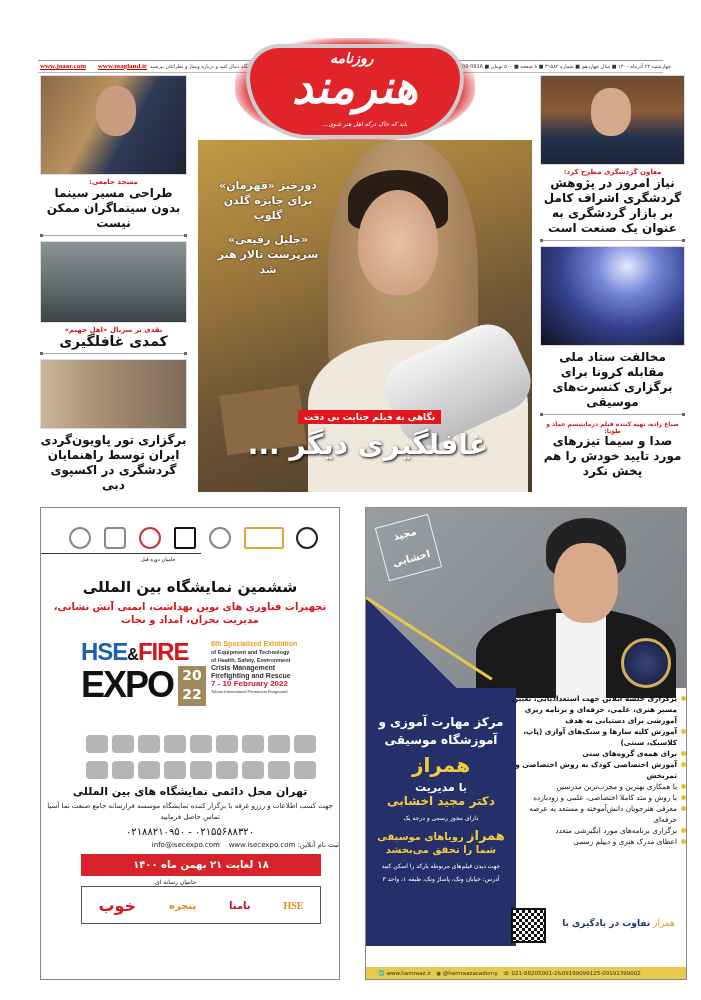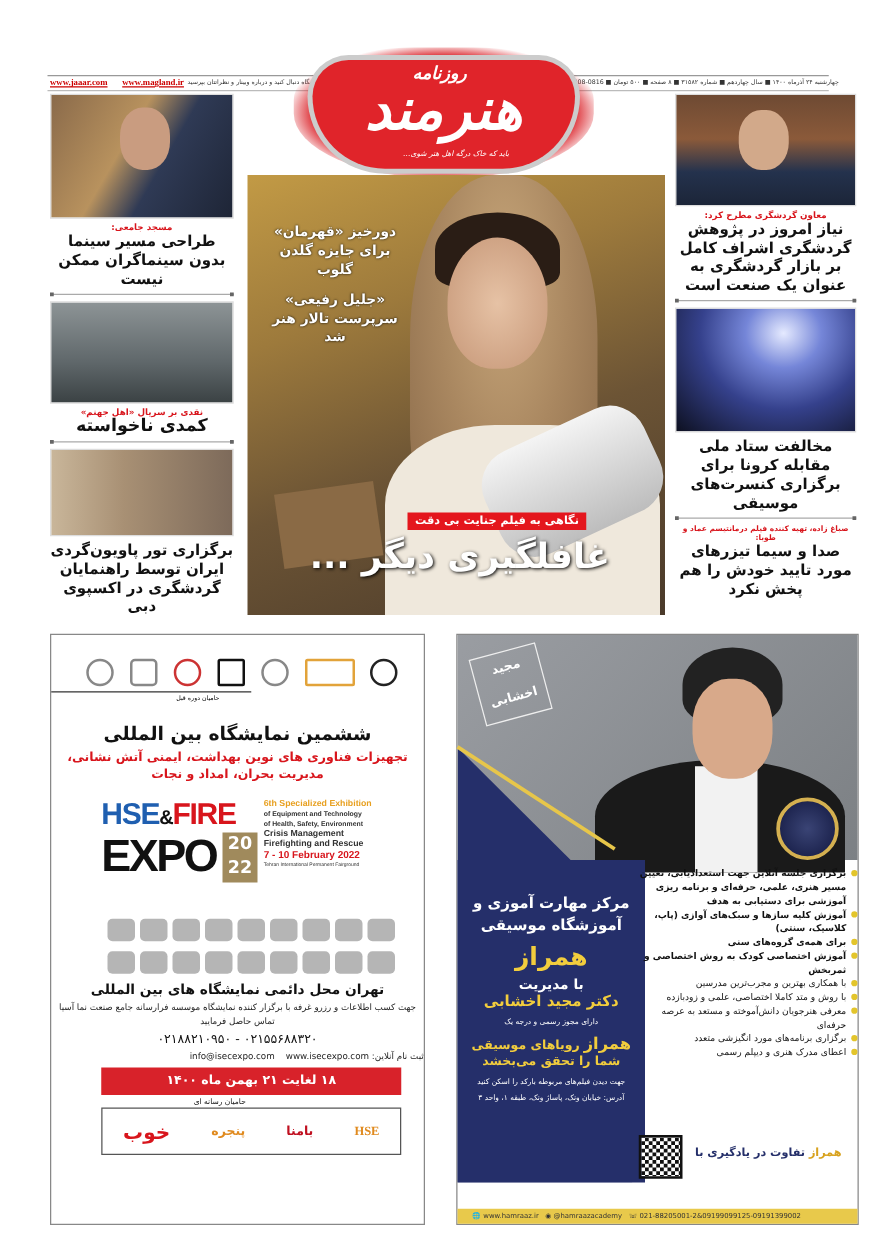--- a/index.html
+++ b/index.html
@@ -31,21 +31,21 @@
   
   .feature { position: absolute; left: 198px; top: 140px; width: 334px; height: 352px; background: linear-gradient(160deg, #c29a45 0%, #9d7a3c 30%, #6c5435 60%, #4a3a2a 100%); overflow: hidden; }
   .f-scarf { position: absolute; left: 130px; top: 0; width: 150px; height: 290px; background: radial-gradient(ellipse at 50% 30%, #c7a67a 0%, #a98760 50%, #8b6b4a 100%); border-radius: 45% 45% 30% 30%; }
   .f-face { position: absolute; left: 160px; top: 50px; width: 80px; height: 105px; background: radial-gradient(ellipse, #e6c2a5 0%, #cc9f80 80%); border-radius: 50% 50% 45% 45%; }
   .f-hair { position: absolute; left: 150px; top: 30px; width: 100px; height: 60px; background: #2a1d15; border-radius: 50% 50% 20% 20%; }
   .f-body { position: absolute; left: 110px; top: 200px; width: 220px; height: 160px; background: #efe8dc; border-radius: 40% 40% 0 0; }
   .f-rolls { position: absolute; left: 190px; top: 200px; width: 140px; height: 90px; background: linear-gradient(180deg, #f4f4f4, #bdbdbd); border-radius: 30px; transform: rotate(-25deg); }
   .f-book { position: absolute; left: 25px; top: 250px; width: 80px; height: 60px; background: #8a6a45; transform: rotate(-8deg); }
   .f-text1 { position: absolute; left: 10px; top: 38px; width: 120px; color: #fff; font-size: 11px; font-weight: bold; direction: rtl; text-align: center; line-height: 15px; text-shadow: 0 0 2px #000; }
   .f-text2 { position: absolute; left: 10px; top: 92px; width: 120px; color: #fff; font-size: 11px; font-weight: bold; direction: rtl; text-align: center; line-height: 15px; text-shadow: 0 0 2px #000; }
-  .f-kicker { position: absolute; left: 100px; top: 270px; background: #e4161d; color: #fff; font-size: 9px; font-weight: bold; padding: 2px 6px; direction: rtl; margin-left: 28px; }
+  .f-kicker { position: absolute; left: 100px; top: 270px; background: #e4161d; color: #fff; font-size: 9px; font-weight: bold; padding: 2px 6px; direction: rtl; }
   .f-title { position: absolute; left: 30px; top: 288px; width: 260px; color: #fff; font-size: 28px; font-weight: bold; direction: rtl; text-shadow: 1px 1px 3px #000; }
   
   .img-man1 { height: 100px; background: linear-gradient(120deg, #8a6a4a 0%, #b8925e 40%, #2f3a55 60%, #1e2536 100%); position: relative; }
   .img-man1::after { content: ""; position: absolute; left: 55px; top: 10px; width: 40px; height: 50px; background: #c99c80; border-radius: 45%; }
   .img-monster { height: 82px; background: linear-gradient(180deg, #8d9496 0%, #5f676a 60%, #3b4244 100%); }
   .img-tour { height: 70px; background: linear-gradient(90deg, #c9b69a 0%, #a89074 40%, #7d6a5a 100%); }
   .img-man2 { height: 90px; background: linear-gradient(180deg, #6e4a33 0%, #8b5a3a 40%, #24324d 70%, #1c2538 100%); position: relative; }
   .img-man2::after { content: ""; position: absolute; left: 50px; top: 12px; width: 40px; height: 48px; background: #d2a98a; border-radius: 45%; }
   .img-concert { height: 100px; background: radial-gradient(ellipse at 60% 20%, #e5eaff 0%, #7586d8 25%, #35418c 55%, #0d1020 100%); }
   
@@ -88,21 +88,21 @@
   .ar-left-text .h1 { font-size: 12px; font-weight: bold; line-height: 18px; margin-top: 25px; }
   .ar-left-text .gold { color: #f2cd3d; font-weight: bold; }
   .ar-left-text .brand { font-size: 20px; margin: 4px 0; }
   .ar-left-text .sm { font-size: 6px; margin-top: 6px; }
   .ar-left-text .dream { font-size: 10px; line-height: 13px; margin-top: 8px; }
   .ar-right-list { position: absolute; left: 140px; top: 185px; width: 180px; direction: rtl; font-size: 7.3px; line-height: 11px; color: #111; }
   .ar-right-list li { list-style: none; position: relative; padding-right: 9px; }
   .ar-right-list li::before { content: ""; position: absolute; right: 0; top: 3px; width: 5px; height: 5px; border-radius: 50%; background: #e3c52b; }
   .ar-right-list li.b { font-weight: bold; }
   .qr { position: absolute; left: 145px; top: 400px; width: 35px; height: 35px; background: repeating-conic-gradient(#111 0 25%, #fff 0 50%) 0 0/6px 6px; border: 2px solid #111; }
-  .tagline { position: absolute; left: 190px; top: 410px; width: 125px; direction: rtl; text-align: left; font-size: 9px; font-weight: bold; color: #252f6a; }
+  .tagline { position: absolute; left: 190px; top: 410px; width: 125px; direction: rtl; text-align: center; font-size: 9px; font-weight: normal; color: #252f6a; }
   .tagline span { color: #d8a21e; }
   .ar-foot { position: absolute; left: 0; bottom: 0; width: 320px; height: 12px; background: #e8c94b; font-size: 5.5px; color: #333; line-height: 12px; padding-left: 12px; white-space: nowrap; }
 </style>
 </head>
 <body>
 
 <div class="topline"></div>
 <div class="topline2"></div>
 <div class="urls">
   <span>www.jaaar.com</span>
@@ -119,21 +119,21 @@
   <div class="mast-sub">...باید که خاک درگه اهل هنر شوی</div>
 </div>
 
 <div class="col-left">
   <div class="photo img-man1"></div>
   <div class="kicker">مسجد جامعی:</div>
   <div class="headline">طراحی مسیر سینما بدون سینماگران ممکن نیست</div>
   <div class="sep"></div>
   <div class="photo img-monster"></div>
   <div class="kicker">نقدی بر سریال «اهل جهنم»</div>
-  <div class="headline" style="font-size:14px;">کمدی ناخواسته</div>
+  <div class="headline" style="font-size:14px;">کمدی غافلگیری</div>
   <div class="sep"></div>
   <div class="photo img-tour"></div>
   <div class="headline" style="margin-top:4px;">برگزاری تور پاویون‌گردی ایران توسط راهنمایان گردشگری در اکسپوی دبی</div>
 </div>
 
 <div class="feature">
   <div class="f-scarf"></div>
   <div class="f-hair"></div>
   <div class="f-face"></div>
   <div class="f-body"></div>

